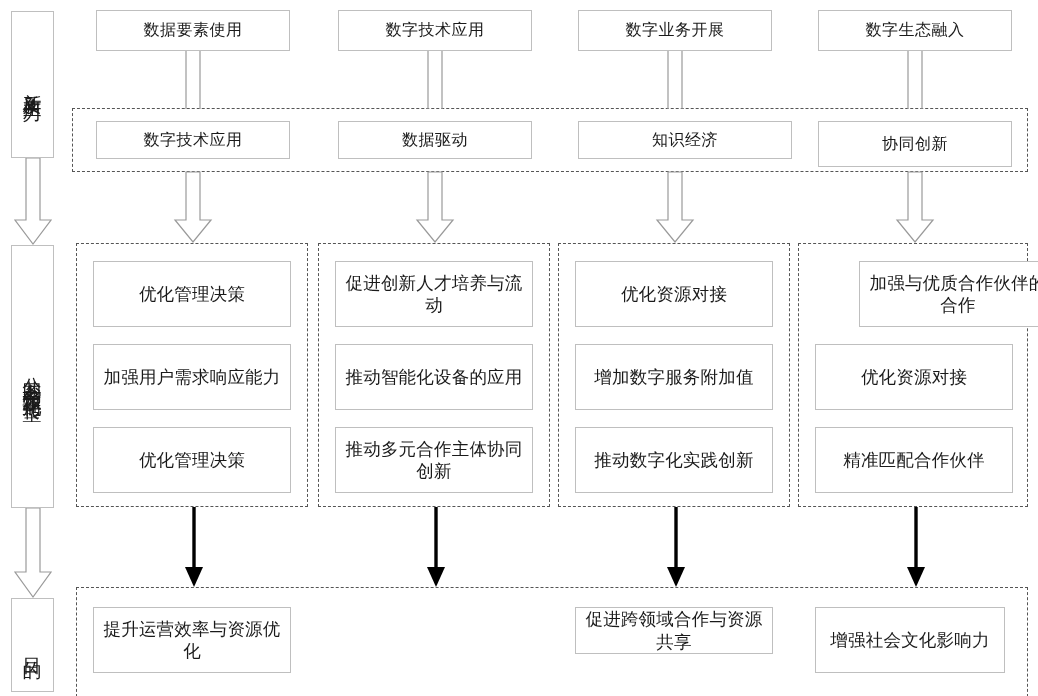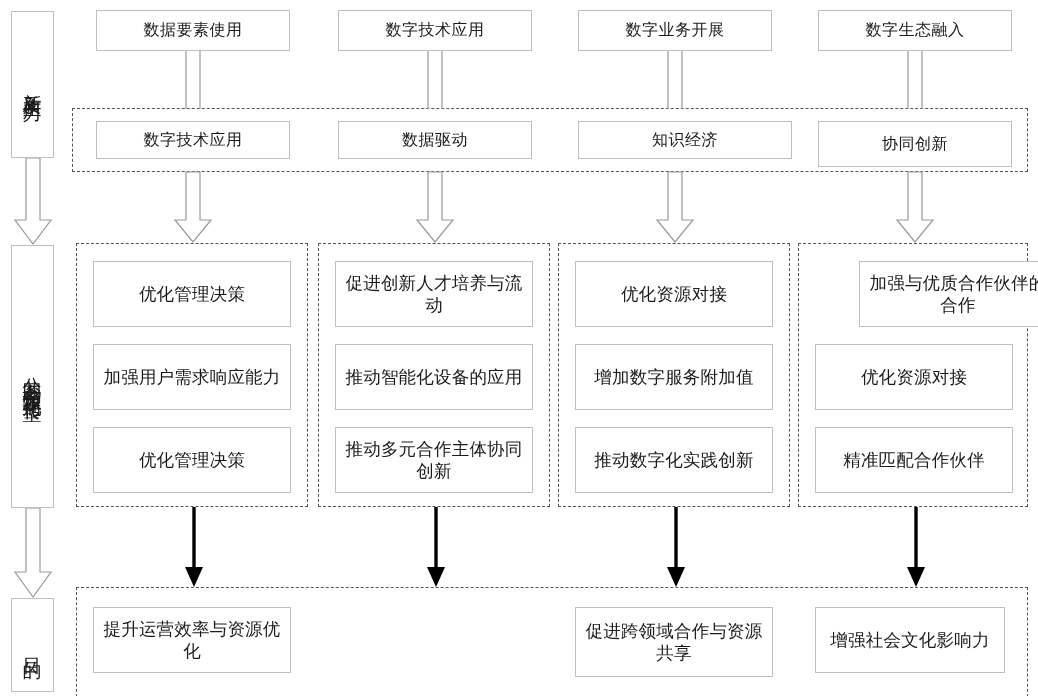--- a/index.html
+++ b/index.html
@@ -231,20 +231,20 @@
       <path d="M14 0 V65" stroke="#000000" stroke-width="3.4" fill="none"></path>
       <polygon points="14,80 5,60 23,60" fill="#000000"></polygon>
     </svg>
   </div>
 
   <div class="dashed" style="left:76px;top:587px;width:952px;height:110px;"></div>
 
   <div class="box small" style="left:93px;top:607px;width:198px;height:66px;">
       <span>提升运营效率与资源优化</span>
     </div>
-  <div class="box small" style="left:575px;top:607px;width:198px;height:70px;">
+  <div class="box small" style="left:575px;top:607px;width:198px;height:47px;">
       <span>促进跨领域合作与资源共享</span>
     </div>
   <div class="box small" style="left:815px;top:607px;width:190px;height:66px;align-items:center;">
       <span>增强社会文化影响力</span>
     </div>
 
 </div>
 
 </body></html>

